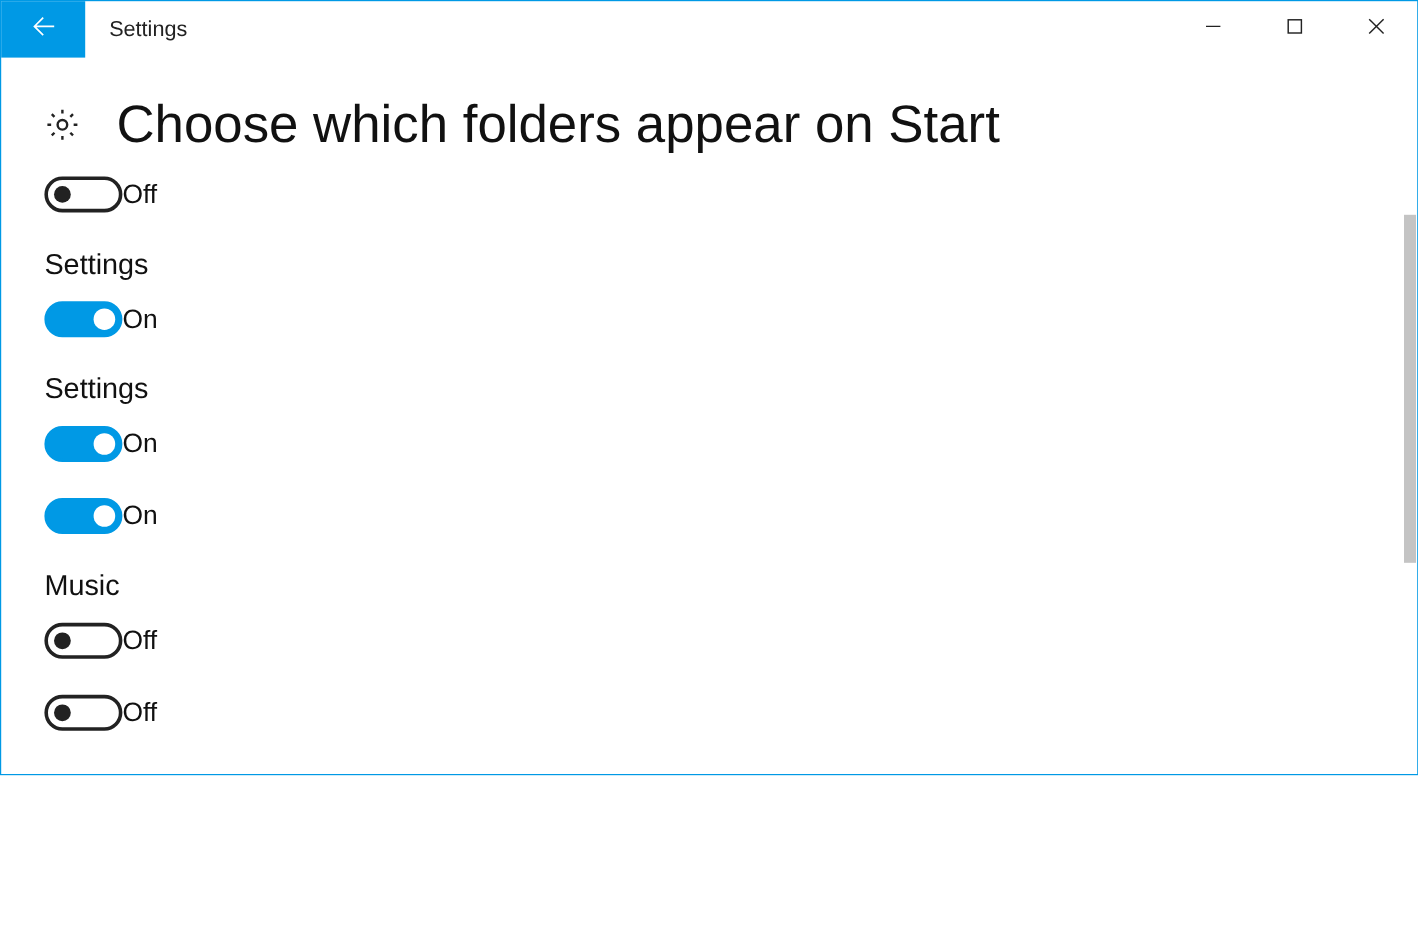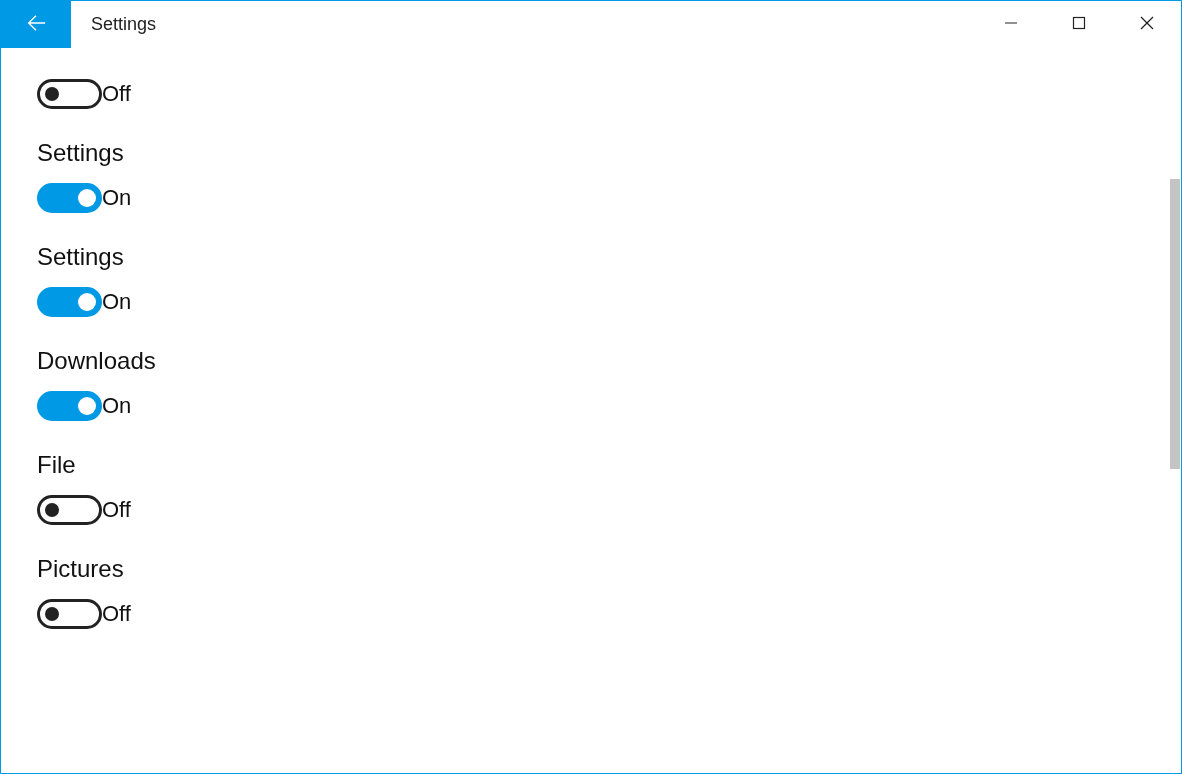--- a/index.html
+++ b/index.html
@@ -5,21 +5,21 @@
   * { box-sizing: border-box; }
   html, body {
     margin: 0; padding: 0;
     width: 1182px; height: 774px;
     font-family: "Segoe UI", "Segoe UI Light", Arial, sans-serif;
     background: #fff;
     color: #000;
     overflow: hidden;
   }
   .window {
-    width: 1182px; height: 774px;
+    width: 1182px; height: 646px;
     border: 1px solid #0099e5;
     position: relative;
     background: #fff;
   }
   .titlebar {
     height: 47px;
     display: flex;
     align-items: stretch;
   }
   .back-btn {
@@ -157,20 +157,29 @@
             <line x1="1" y1="1" x2="13" y2="13"></line>
               <line x1="13" y1="1" x2="1" y2="13"></line>
           </svg>
         </span>
       </div>
     </div>
   </div>
 
   <div class="content">
 
+    <div class="page-header">
+      <span class="gear">
+        <svg viewBox="0 0 24 24" fill="none" stroke="#222" stroke-width="1.6">
+          <circle cx="12" cy="12" r="3.2"></circle>
+          <path d="M12 2v2.5M12 19.5V22M22 12h-2.5M4.5 12H2M19.07 4.93l-1.77 1.77M6.7 17.3l-1.77 1.77M19.07 19.07l-1.77-1.77M6.7 6.7 4.93 4.93"></path>
+        </svg>
+      </span>
+      <div class="page-title">Choose which folders appear on Start</div>
+    </div>
 
     <div class="setting">
       <div class="toggle-row">
         <div class="toggle off">
             <div class="knob"></div>
           </div>
         <div class="toggle-state">Off</div>
       </div>
     </div>
 
@@ -188,41 +197,39 @@
       <div class="setting-label">Settings</div>
       <div class="toggle-row">
         <div class="toggle on">
             <div class="knob"></div>
           </div>
         <div class="toggle-state">On</div>
       </div>
     </div>
 
     <div class="setting">
-      <div class="setting-label">Downloads</div>
       <div class="toggle-row">
         <div class="toggle on">
             <div class="knob"></div>
           </div>
         <div class="toggle-state">On</div>
       </div>
     </div>
 
     <div class="setting">
-      <div class="setting-label">File</div>
+      <div class="setting-label">Music</div>
       <div class="toggle-row">
         <div class="toggle off">
             <div class="knob"></div>
           </div>
         <div class="toggle-state">Off</div>
       </div>
     </div>
 
     <div class="setting">
-      <div class="setting-label">Pictures</div>
       <div class="toggle-row">
         <div class="toggle off">
             <div class="knob"></div>
           </div>
         <div class="toggle-state">Off</div>
       </div>
     </div>
 
   </div>
 

